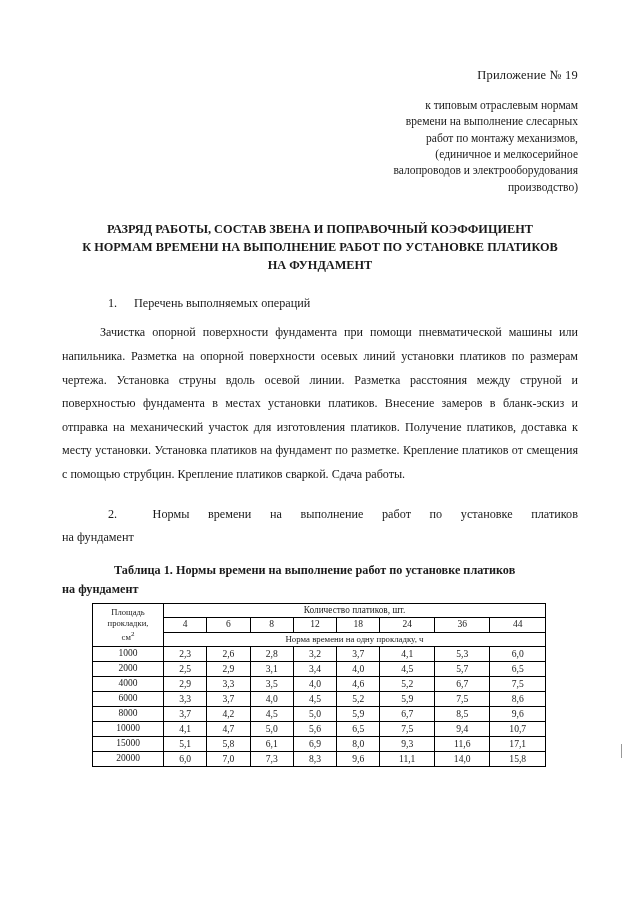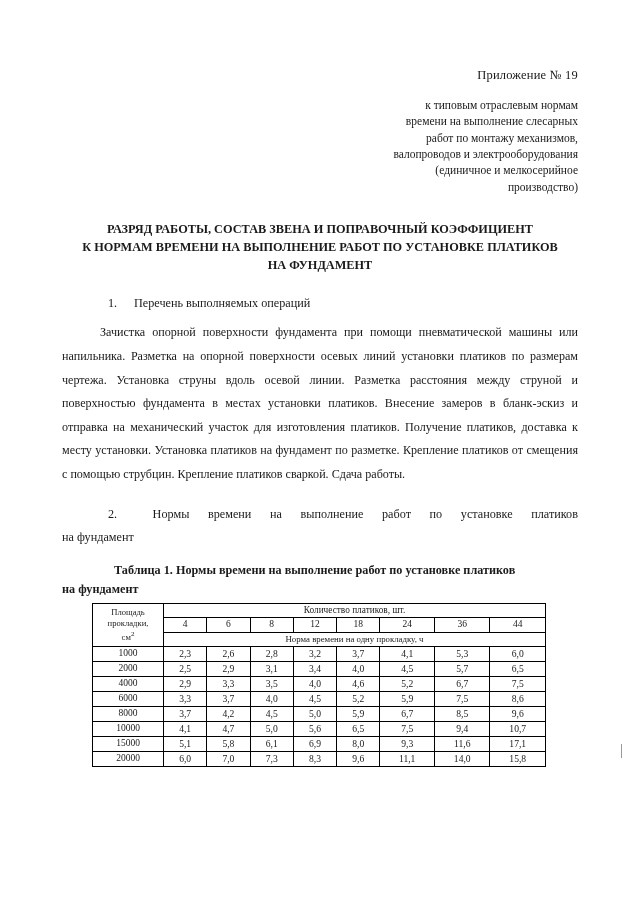--- a/index.html
+++ b/index.html
@@ -138,22 +138,22 @@
 
 <div class="page">
   <div class="content">
 
     <div class="appendix-no">Приложение № 19</div>
 
     <div class="norm-ref">
       <div>к типовым отраслевым нормам</div>
       <div>времени на выполнение слесарных</div>
       <div>работ по монтажу механизмов,</div>
+      <div>(единичное и мелкосерийное</div>
       <div>валопроводов и электрооборудования</div>
-      <div>(единичное и мелкосерийное</div>
       <div>производство)</div>
     </div>
 
     <div class="doc-title">
       <div>РАЗРЯД РАБОТЫ, СОСТАВ ЗВЕНА И ПОПРАВОЧНЫЙ КОЭФФИЦИЕНТ</div>
       <div>К НОРМАМ ВРЕМЕНИ НА ВЫПОЛНЕНИЕ РАБОТ ПО УСТАНОВКЕ ПЛАТИКОВ</div>
       <div>НА ФУНДАМЕНТ</div>
     </div>
 
     <div class="section-head">

